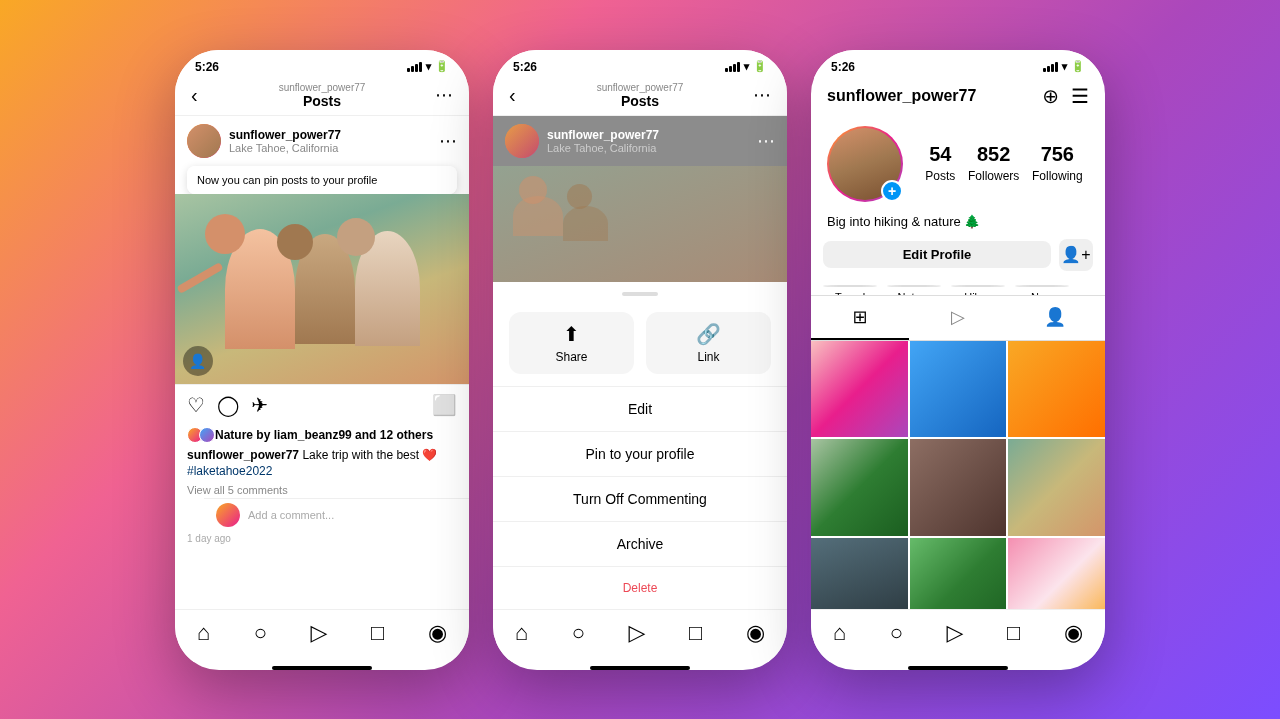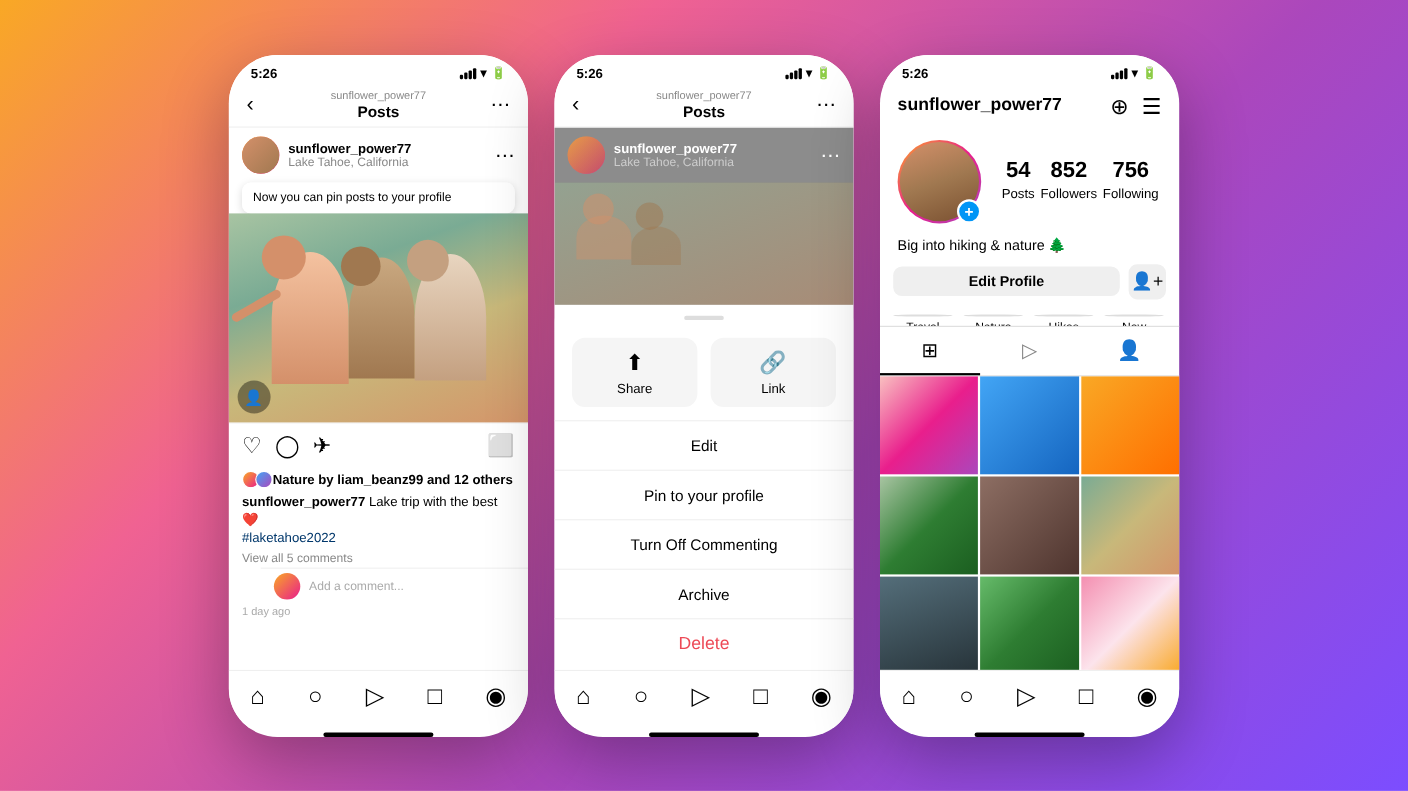--- a/index.html
+++ b/index.html
@@ -12,21 +12,21 @@
       display: flex;
       align-items: center;
       justify-content: center;
       gap: 24px;
     }
 
     
     .phone {
       background: #fff;
       border-radius: 44px;
-      width: 272px;
+      width: 294px;
       height: 620px;
       overflow: hidden;
       position: relative;
       box-shadow: 0 20px 60px rgba(0,0,0,0.3);
       display: flex;
       flex-direction: column;
     }
 
     
     .status-bar {
@@ -290,21 +290,21 @@
       padding: 14px 16px;
       font-size: 14px;
       font-weight: 400;
       color: #000;
       text-align: center;
       border-bottom: 1px solid #efefef;
       cursor: pointer;
     }
     .sheet-item-delete {
       padding: 14px 16px;
-      font-size: 16px;
+      font-size: 12px;
       font-weight: 400;
       color: #ed4956;
       text-align: center;
       cursor: pointer;
     }
 
     
     .profile-content {
       flex: 1;
       overflow-y: auto;

